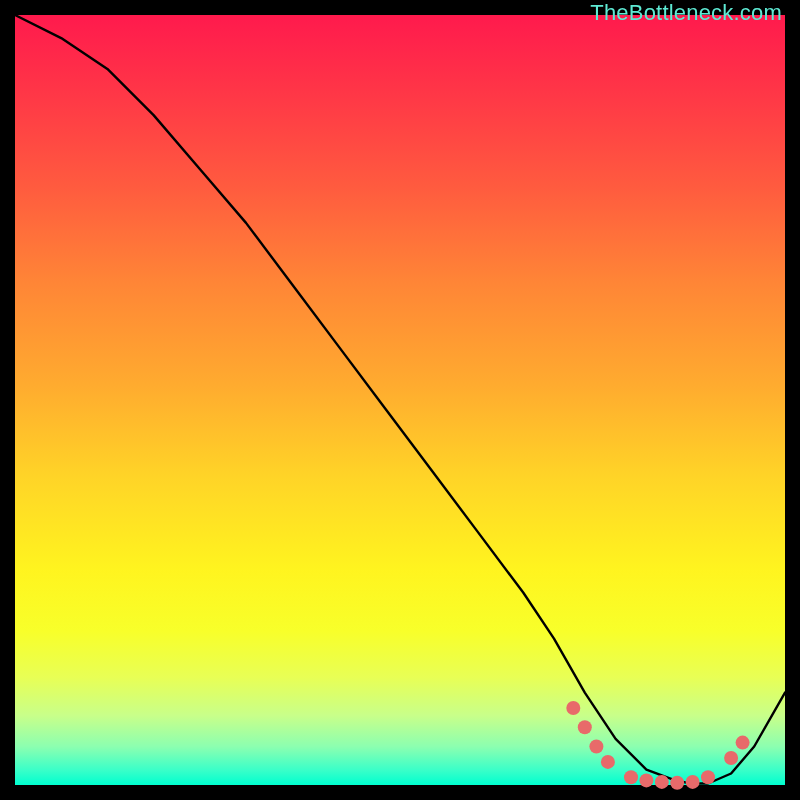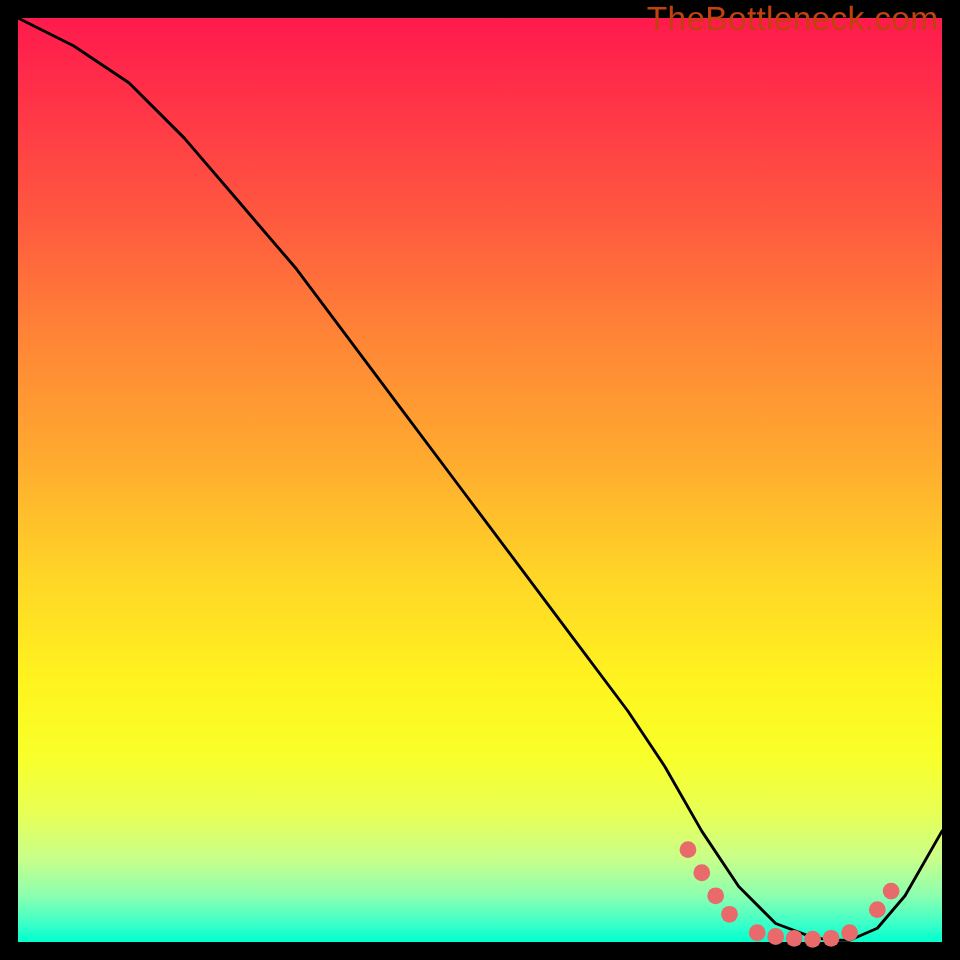--- a/index.html
+++ b/index.html
@@ -36,22 +36,22 @@
       #c8ff8a 91%,
       #8cffb0 95%,
       #3cffc8 98%,
       #00ffd0 100%
     );
   }
   .watermark {
     position: absolute;
     top: 0px;
     right: 18px;
-    color: #c2410c;
-    font-size: 28px;
+    color: #5eead4;
+    font-size: 22px;
     font-weight: 500;
     letter-spacing: 0.2px;
     user-select: none;
   }
   svg.curve {
     position: absolute;
     left: 0; top: 0;
     width: 770px; height: 770px;
     overflow: visible;
   }

